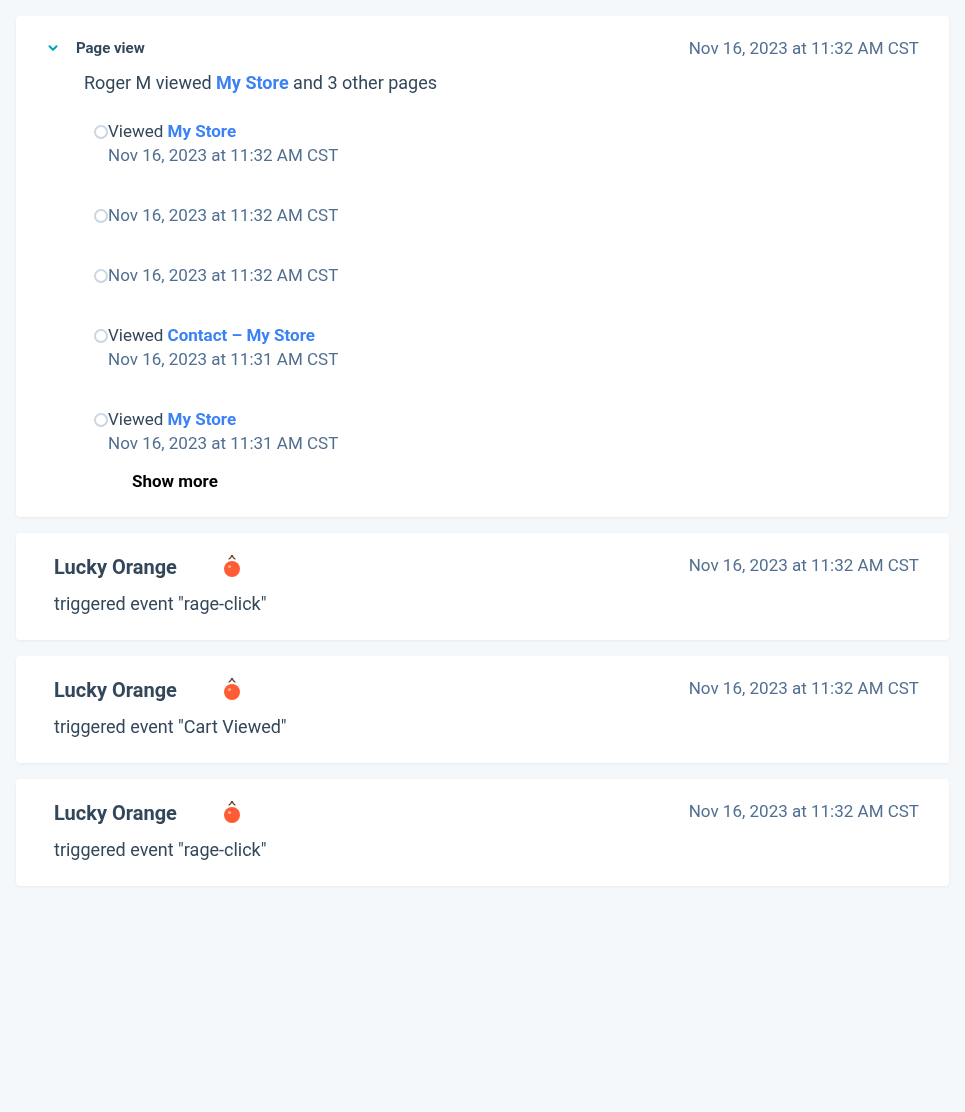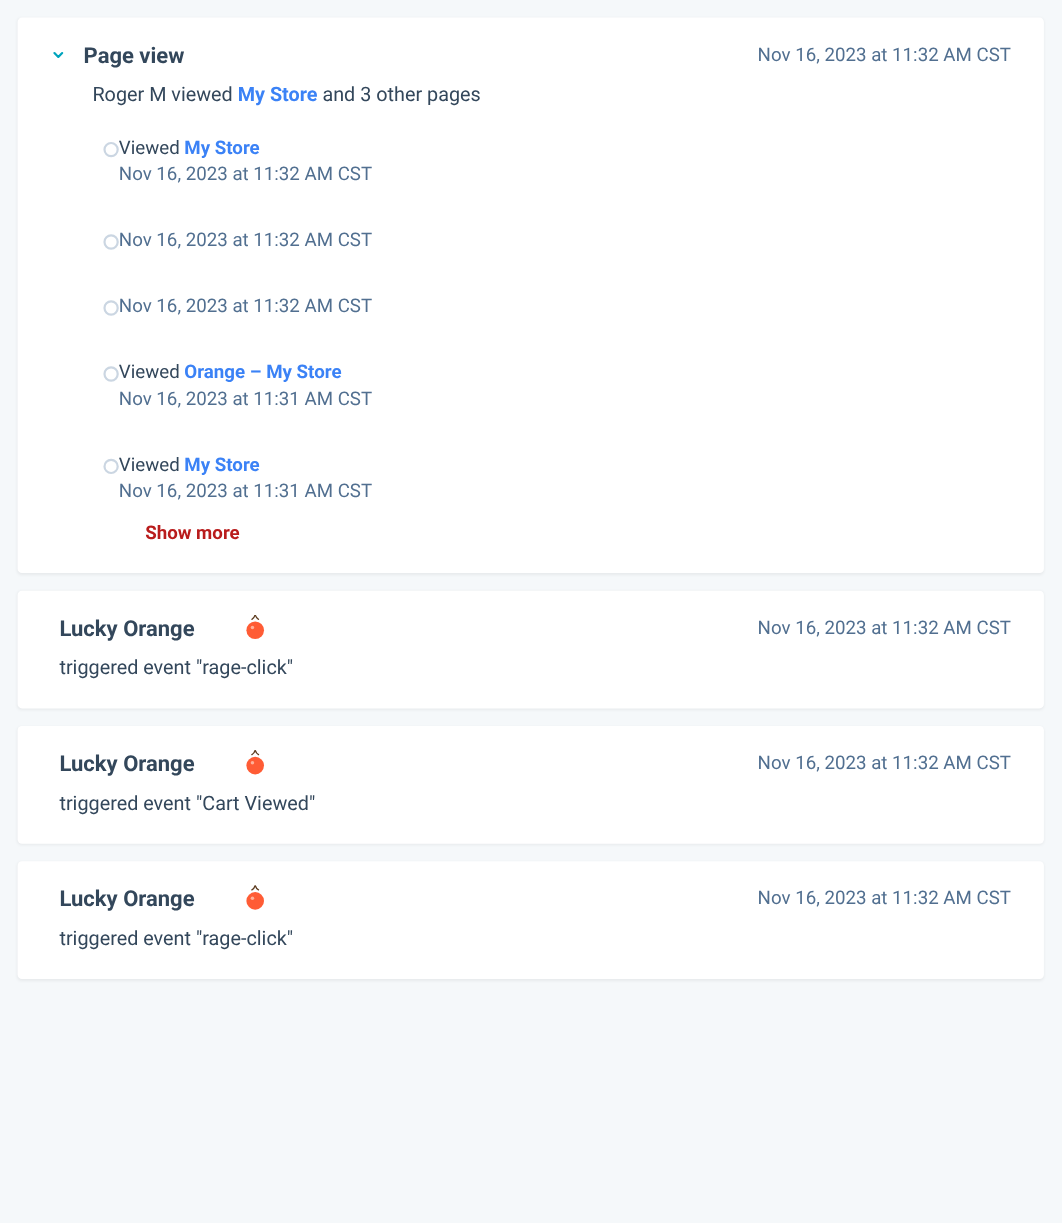--- a/index.html
+++ b/index.html
@@ -22,21 +22,21 @@
       margin-bottom: 14px;
     }
     .chevron {
       color: #00a4bd;
       margin-right: 16px;
       display: inline-flex;
       align-items: center;
       justify-content: center;
     }
     .pv-title {
-      font-size: 20px;
+      font-size: 15px;
       font-weight: 700;
       color: #33475b;
       flex: 0 0 auto;
     }
     .pv-timestamp {
       margin-left: auto;
       font-size: 17px;
       color: #516f90;
     }
     .pv-summary {
@@ -86,30 +86,29 @@
     .viewed-line {
       font-size: 17px;
       color: #33475b;
       margin-bottom: 4px;
     }
     .item-ts {
       font-size: 17px;
       color: #516f90;
     }
     .show-more {
-      color: #b91c1c;
+      color: #000000;
       font-weight: 700;
       font-size: 17px;
       margin-left: 86px;
       cursor: pointer;
       display: inline-block;
     }
     .event-header {
       display: flex;
-      align-items: center;
       margin-bottom: 14px;
       gap: 33px;
     }
     .event-title {
       font-size: 20px;
       font-weight: 700;
       color: #33475b;
     }
     .event-ts {
       margin-left: auto;
@@ -164,21 +163,21 @@
         <div class="timeline-item">
     <div class="dot"></div>
     <div class="timeline-content">
       <div class="item-ts">Nov 16, 2023 at 11:32 AM CST</div>
     </div>
         </div>
         <div class="timeline-item">
     <div class="dot"></div>
     <div class="timeline-content">
       <div class="viewed-line">
-        <span>Viewed </span><a href="#" class="link">Orange – My Store</a>
+        <span>Viewed </span><a href="#" class="link">Contact – My Store</a>
       </div>
       <div class="item-ts">Nov 16, 2023 at 11:31 AM CST</div>
     </div>
         </div>
         <div class="timeline-item">
     <div class="dot"></div>
     <div class="timeline-content">
       <div class="viewed-line">
         <span>Viewed </span><a href="#" class="link">My Store</a>
       </div>

